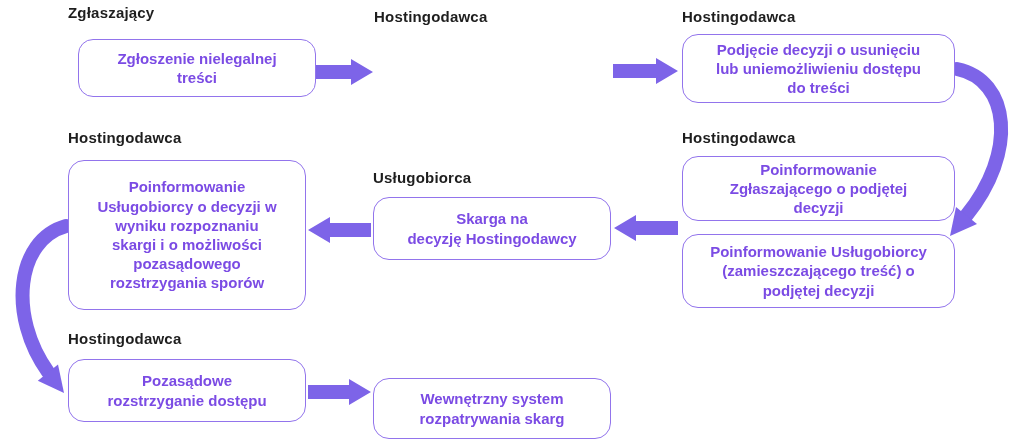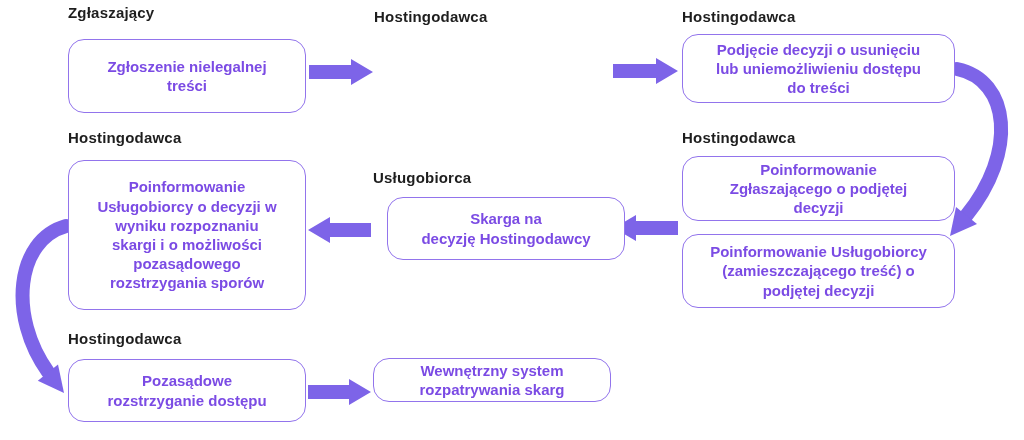--- a/index.html
+++ b/index.html
@@ -16,29 +16,29 @@
     color:var(--label,#1E1E1E);letter-spacing:.2px;white-space:nowrap;
   }
   .node{
     position:absolute;display:flex;align-items:center;justify-content:center;
     border:1.6px solid var(--border,#9274EC);border-radius:16px;background:#fff;
     color:var(--accent,#7B4BE4);font-weight:700;font-size:15px;line-height:1.28;
     text-align:center;box-sizing:border-box;
   }
   .node-text{white-space:pre-line;padding:2px 8px;}
   
-  .p-n1{left:68px;top:39px;width:238px;height:74px;}
+  .p-n1{left:78px;top:39px;width:238px;height:58px;border-radius:15px;}
   .p-n2{left:374px;top:39px;width:236px;height:62px;}
   .p-n3{left:682px;top:34px;width:273px;height:69px;}
   .p-n4{left:682px;top:156px;width:273px;height:65px;}
   .p-n5{left:682px;top:234px;width:273px;height:74px;text-align:center;}
-  .p-n6{left:387px;top:197px;width:238px;height:63px;}
+  .p-n6{left:373px;top:197px;width:238px;height:63px;}
   .p-n7{left:68px;top:160px;width:238px;height:150px;}
   .p-n8{left:68px;top:359px;width:238px;height:63px;}
-  .p-n9{left:373px;top:358px;width:238px;height:44px;}
+  .p-n9{left:373px;top:378px;width:238px;height:61px;}
   
   .p-l1{left:68px;top:4px;width:238px;}
   .p-l2{left:374px;top:8px;width:236px;}
   .p-l3{left:682px;top:8px;width:273px;}
   .p-l4{left:682px;top:129px;width:273px;}
   .p-l6{left:373px;top:169px;width:238px;}
   .p-l7{left:68px;top:129px;width:238px;}
   .p-l8{left:68px;top:330px;width:238px;}
 </style>
 </head>

